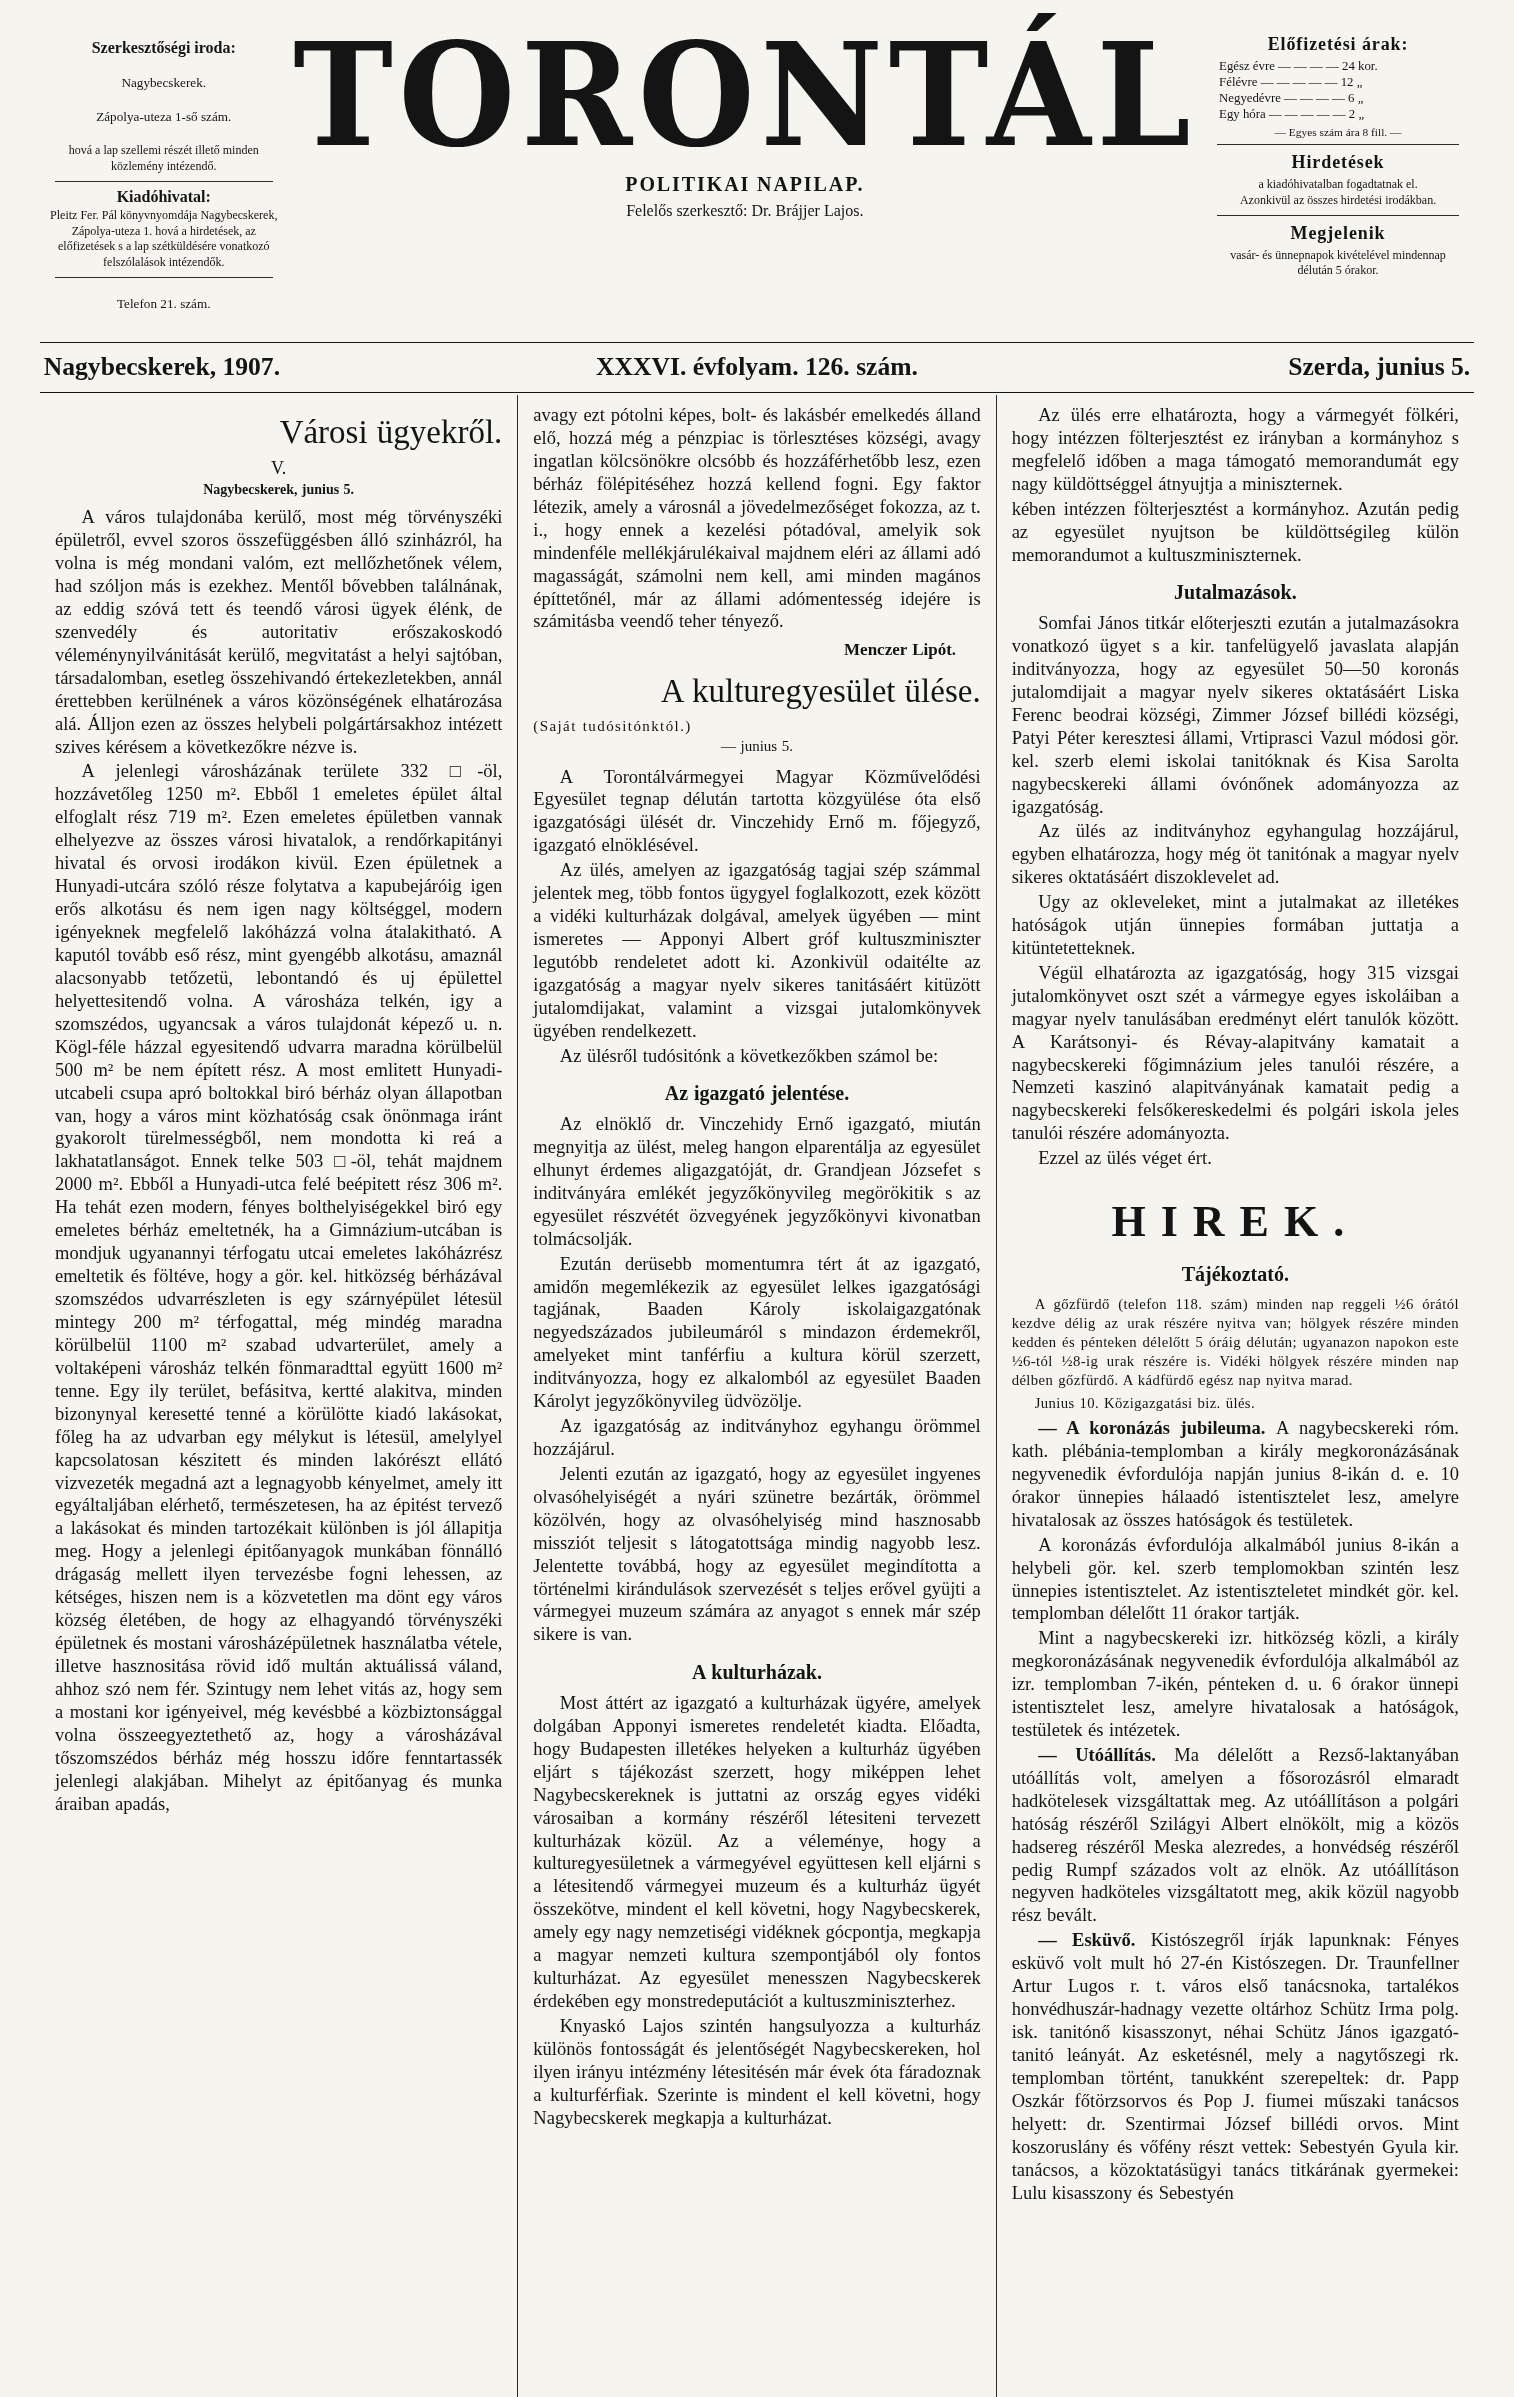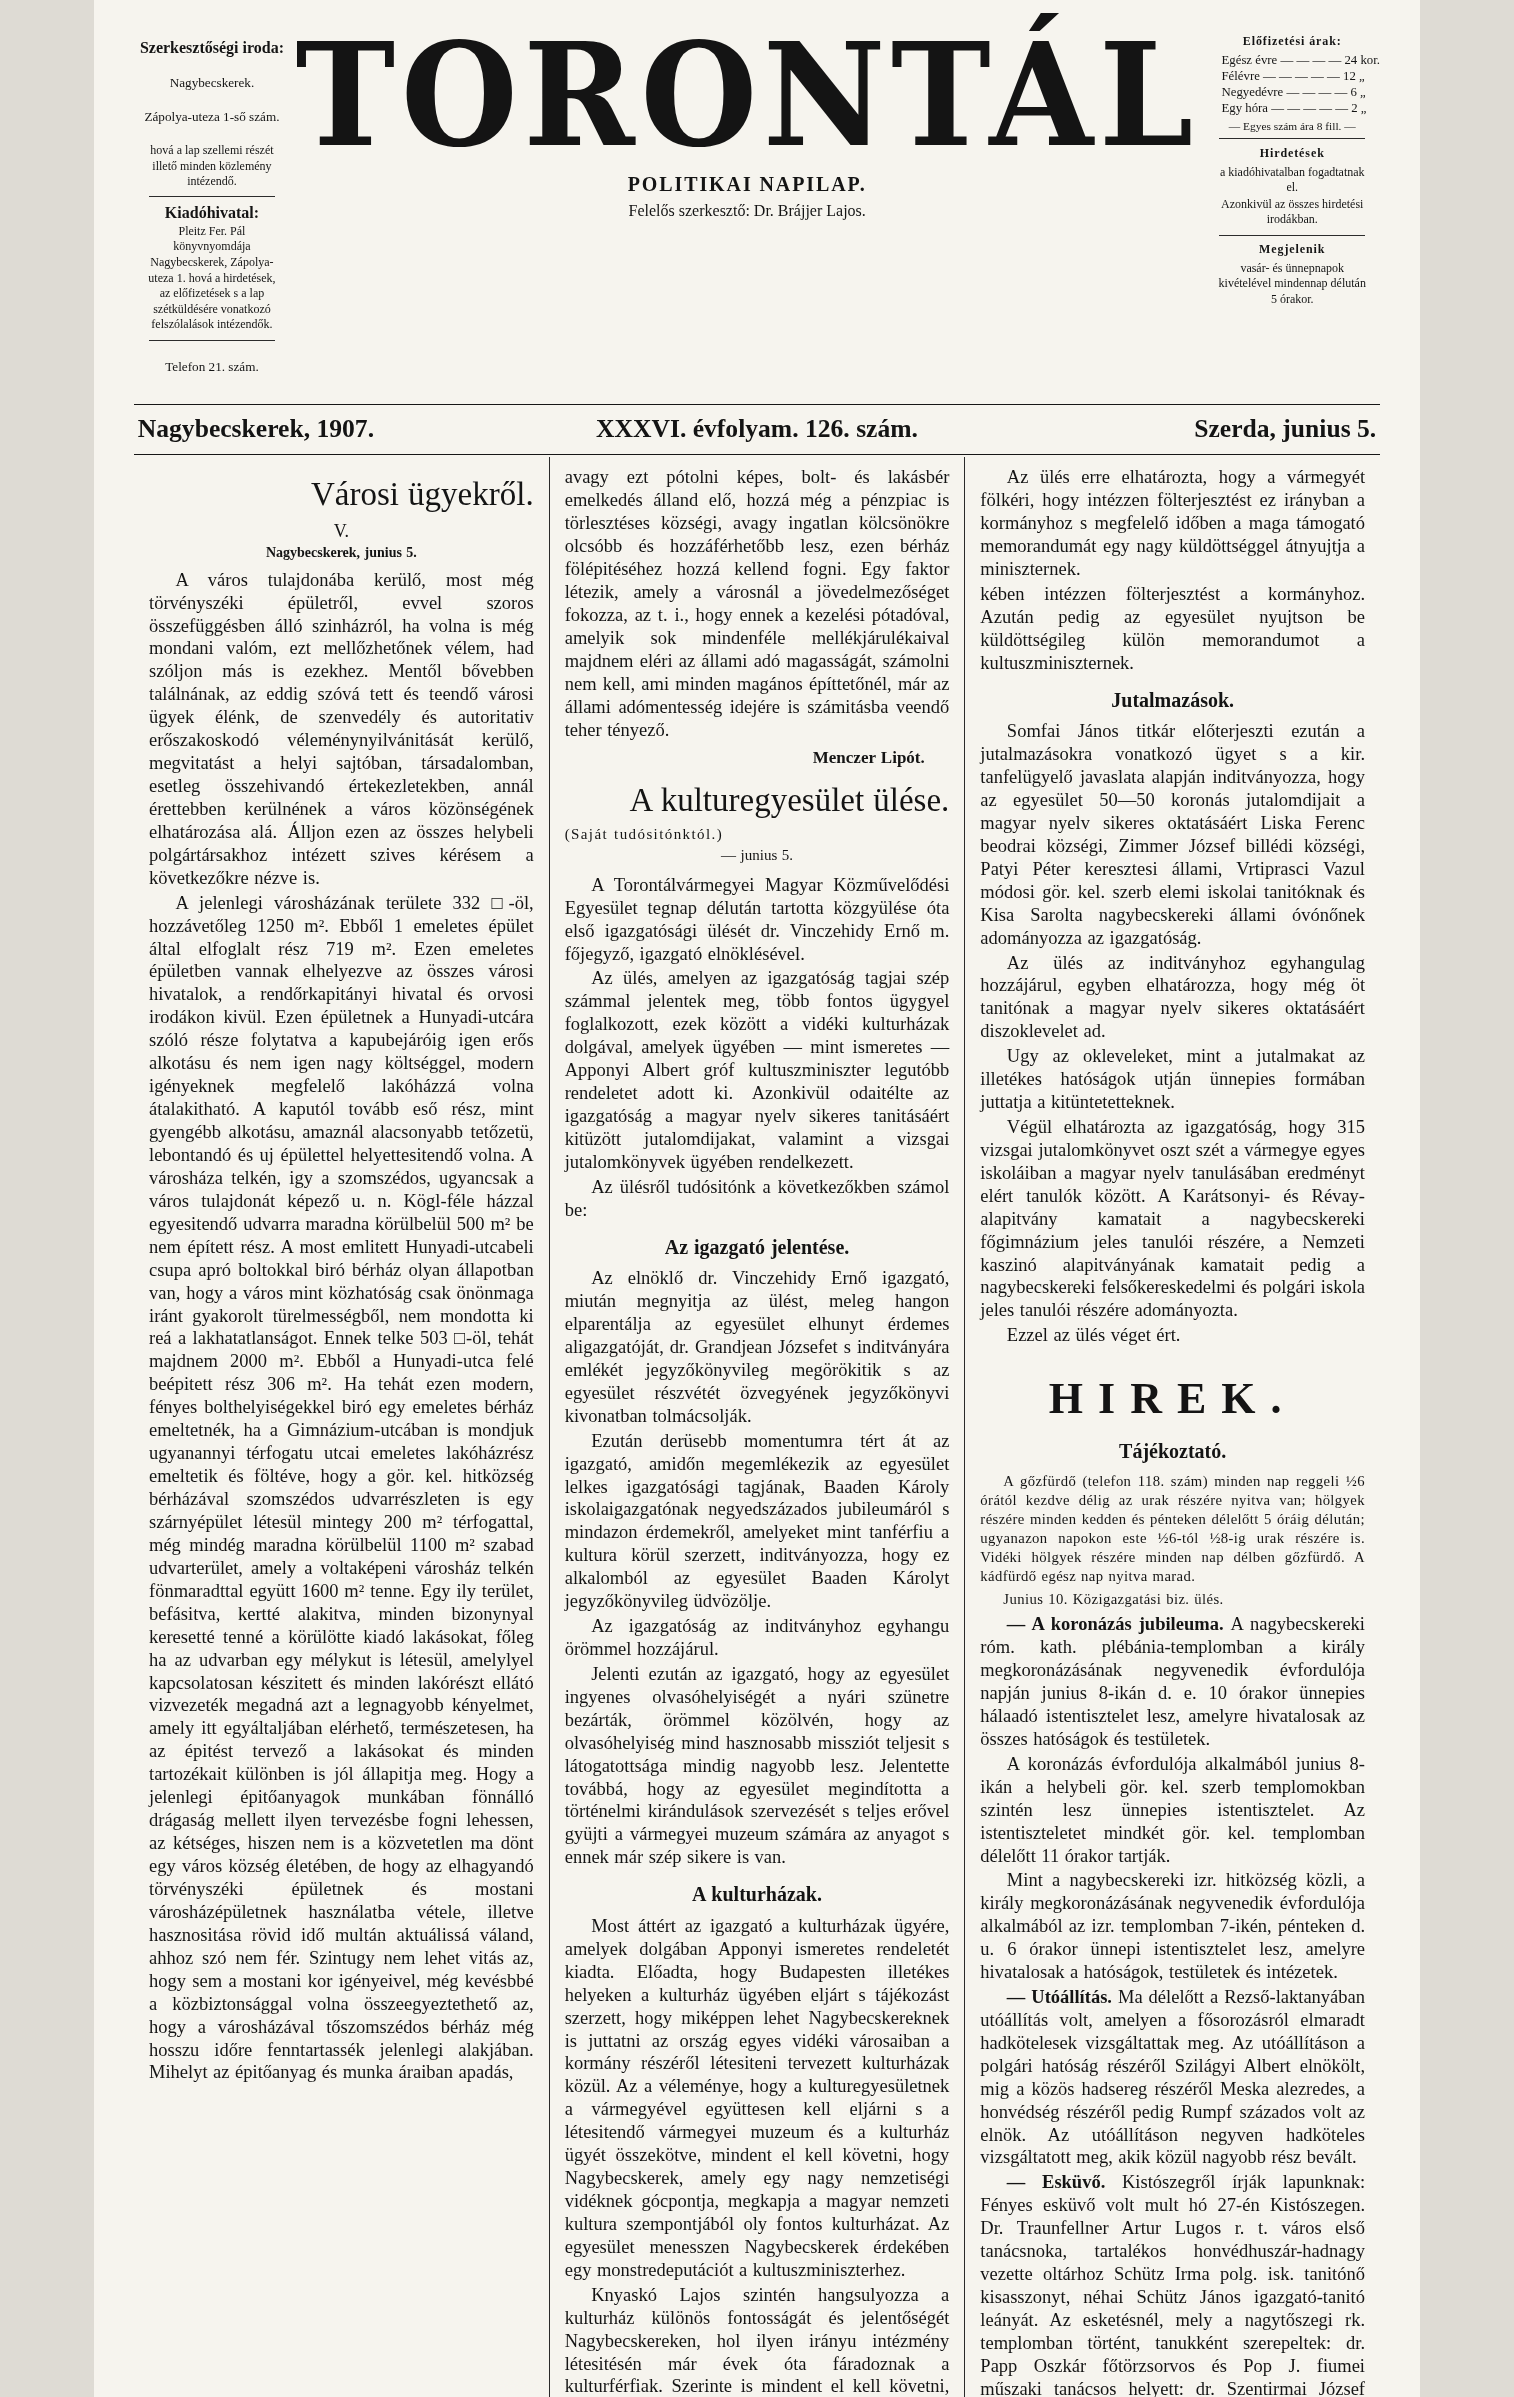--- a/index.html
+++ b/index.html
@@ -1,17 +1,17 @@
 <!DOCTYPE html>
 <html lang="hu" style="font-size:15px"><head>
 <meta charset="utf-8">
 <style>
   html,body { margin:0; padding:0; background:#dedbd4; }
   .page {
-    width:1326px; height:2397px; margin:0 auto;
+    width:1514px; height:2397px; margin:0 auto;
     background:#f6f4ee; color:#141414;
     font-family:"Liberation Serif","DejaVu Serif",serif;
     box-sizing:border-box; padding:23px 40px 0 40px;
     overflow:hidden; position:relative;
   }
 
   
   .masthead-row { display:flex; align-items:flex-start; }
   .head-left  { width:284px; text-align:center; padding-top:13.2px; }
   .head-right { width:312px; text-align:center; padding-top:9.5px; }
@@ -22,21 +22,21 @@
     letter-spacing:5.7px; transform:scaleY(1.06); transform-origin:top center;
     white-space:nowrap;
   }
   .masthead-subtitle { font-weight:bold; font-size:20px; letter-spacing:1.9px; margin-top:13.2px; }
   .masthead-editor { font-size:16px; margin-top:5.7px; }
 
   .head-left .blk, .head-right .blk { margin:18px 0; }
   .blk.hlt { font-weight:bold; font-size:16px; margin:2.8px 0 1.9px; }
   .blk.hls { font-size:13.2px; }
   .blk.hlx { font-size:12px; line-height:1.3; margin:1.9px 9.5px; }
-  .blk.hrt { font-weight:bold; font-size:12px; letter-spacing:0.9px; margin:1.9px 0 3.8px; }
+  .blk.hrt { font-weight:bold; font-size:18px; letter-spacing:0.9px; margin:1.9px 0 3.8px; }
   .blk.hrl { font-size:12.8px; text-align:left; margin:0.9px 0 0.9px 17px; white-space:nowrap; }
   .blk.hrs { font-size:11.4px; margin:3.8px 0; }
   .blk.hrx { font-size:12px; line-height:1.3; margin:0.9px 11.4px; }
   .blk.rule { border-top:0.9px solid #2c2c2c; margin:6.6px 15px; height:0; }
 
   
   .dateline-row {
     display:flex; align-items:baseline;
     border-top:1.9px solid #161616; border-bottom:1.9px solid #161616;
     margin-top:11.4px; padding:9.5px 3.8px; font-weight:bold; font-size:25.6px;

